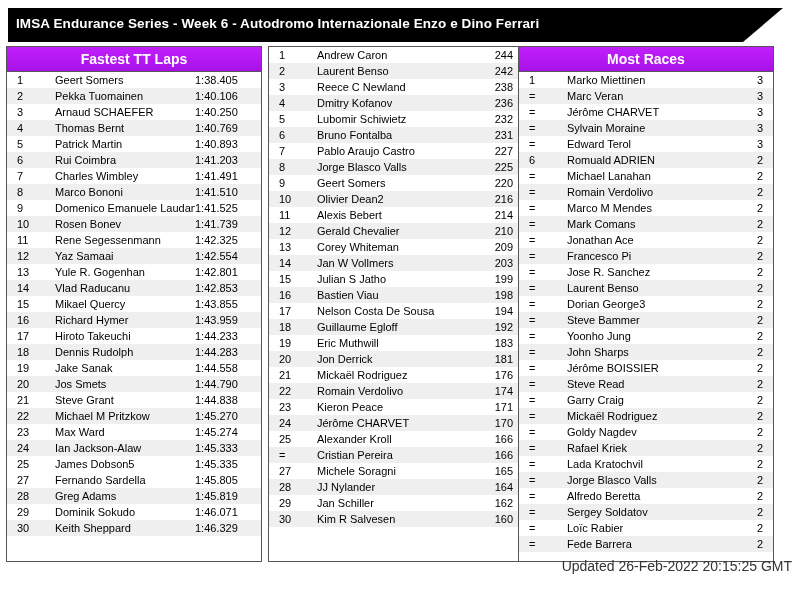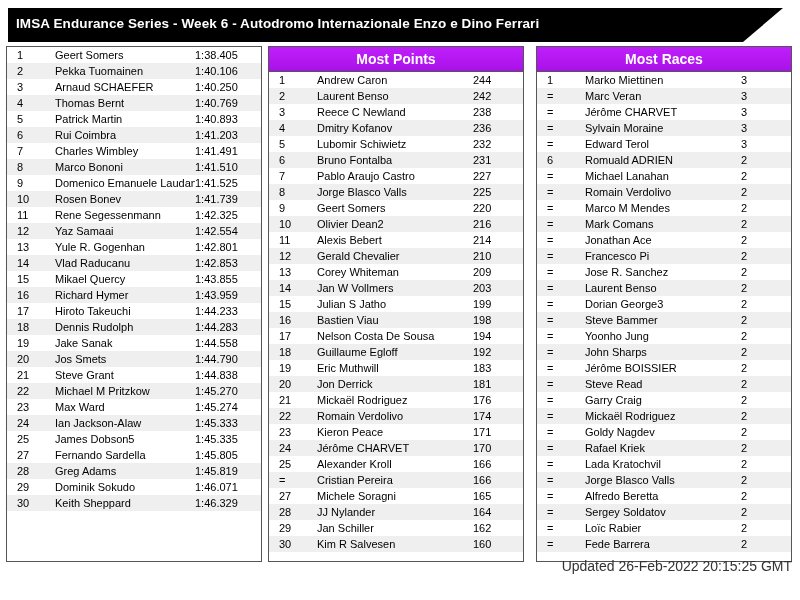--- a/index.html
+++ b/index.html
@@ -52,21 +52,21 @@
   
   .panel {
     position: absolute;
     top: 46px;
     border: 1px solid #555555;
     background: #ffffff;
     box-sizing: border-box;
   }
   #panel-tt    { left: 6px;   width: 256px; height: 516px; }
   #panel-pts   { left: 268px; width: 256px; height: 516px; }
-  #panel-races { left: 536px; width: 256px; height: 516px; }
+  #panel-races { left: 518px; width: 256px; height: 516px; }
 
   .panel-header {
     height: 25px;
     background: #b813f5;
     background: linear-gradient(#c01ffb, #a911e8);
     border-bottom: 1px solid #555555;
     color: #ffffff;
     font-size: 14px;
     font-weight: bold;
     display: flex;
@@ -85,21 +85,21 @@
     padding: 0;
     height: 16px;
     line-height: 16px;
     vertical-align: middle;
     white-space: nowrap;
     overflow: hidden;
   }
   .c-pos  { width: 34px;  text-align: left;  padding-left: 10px !important; }
   .c-name { text-align: left; padding-left: 4px !important; }
   .c-val  { width: 56px;  text-align: left; padding-right: 10px !important; }
-  .c-val-short { width: 40px; padding-right: 10px !important; }
+  .c-val-short { width: 40px; text-align: right; padding-right: 10px !important; }
 
   tr.row-odd  td { background: #ffffff; }
   tr.row-even td { background: #efefef; }
 
   .footer {
     position: absolute;
     right: 8px;
     top: 558px;
     font-size: 14px;
     color: #333333;
@@ -110,20 +110,21 @@
 <body>
 
 <div id="page">
 
   <div class="titlebar-inner">
     <div class="title-notch"></div>
   </div>
   <div class="title-text">IMSA Endurance Series - Week 6 - Autodromo Internazionale Enzo e Dino Ferrari</div>
 
   <div class="panel" id="panel-tt">
+    <div class="panel-header">Fastest TT Laps</div>
     <table class="leaderboard">
       <tbody>
           <tr class="row-odd">
             <td class="c-pos">1</td>
             <td class="c-name">Geert Somers</td>
             <td class="c-val">1:38.405</td>
           </tr>
           <tr class="row-even">
             <td class="c-pos">2</td>
             <td class="c-name">Pekka Tuomainen</td>
@@ -262,21 +263,20 @@
           <tr class="row-even">
             <td class="c-pos">30</td>
             <td class="c-name">Keith Sheppard</td>
             <td class="c-val">1:46.329</td>
           </tr>
         </tbody>
     </table>
   </div>
 
   <div class="panel" id="panel-pts">
-    <div class="panel-header">Most Points</div>
     <table class="leaderboard">
       <tbody>
           <tr class="row-odd">
             <td class="c-pos">1</td>
             <td class="c-name">Andrew Caron</td>
             <td class="c-val-short">244</td>
           </tr>
           <tr class="row-even">
             <td class="c-pos">2</td>
             <td class="c-name">Laurent Benso</td>

